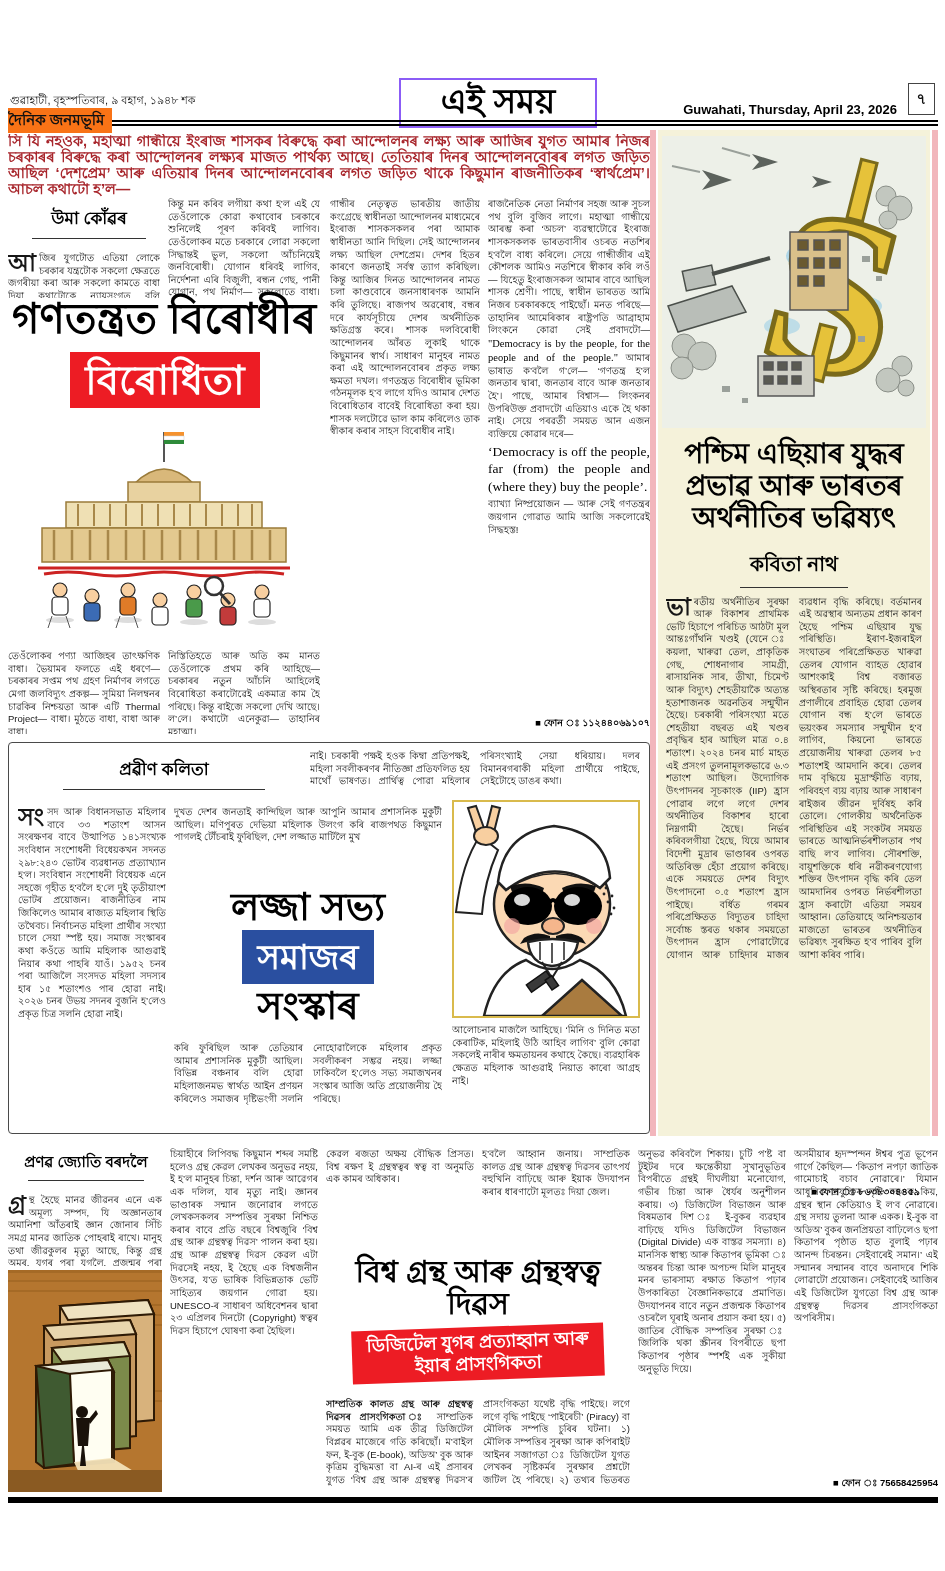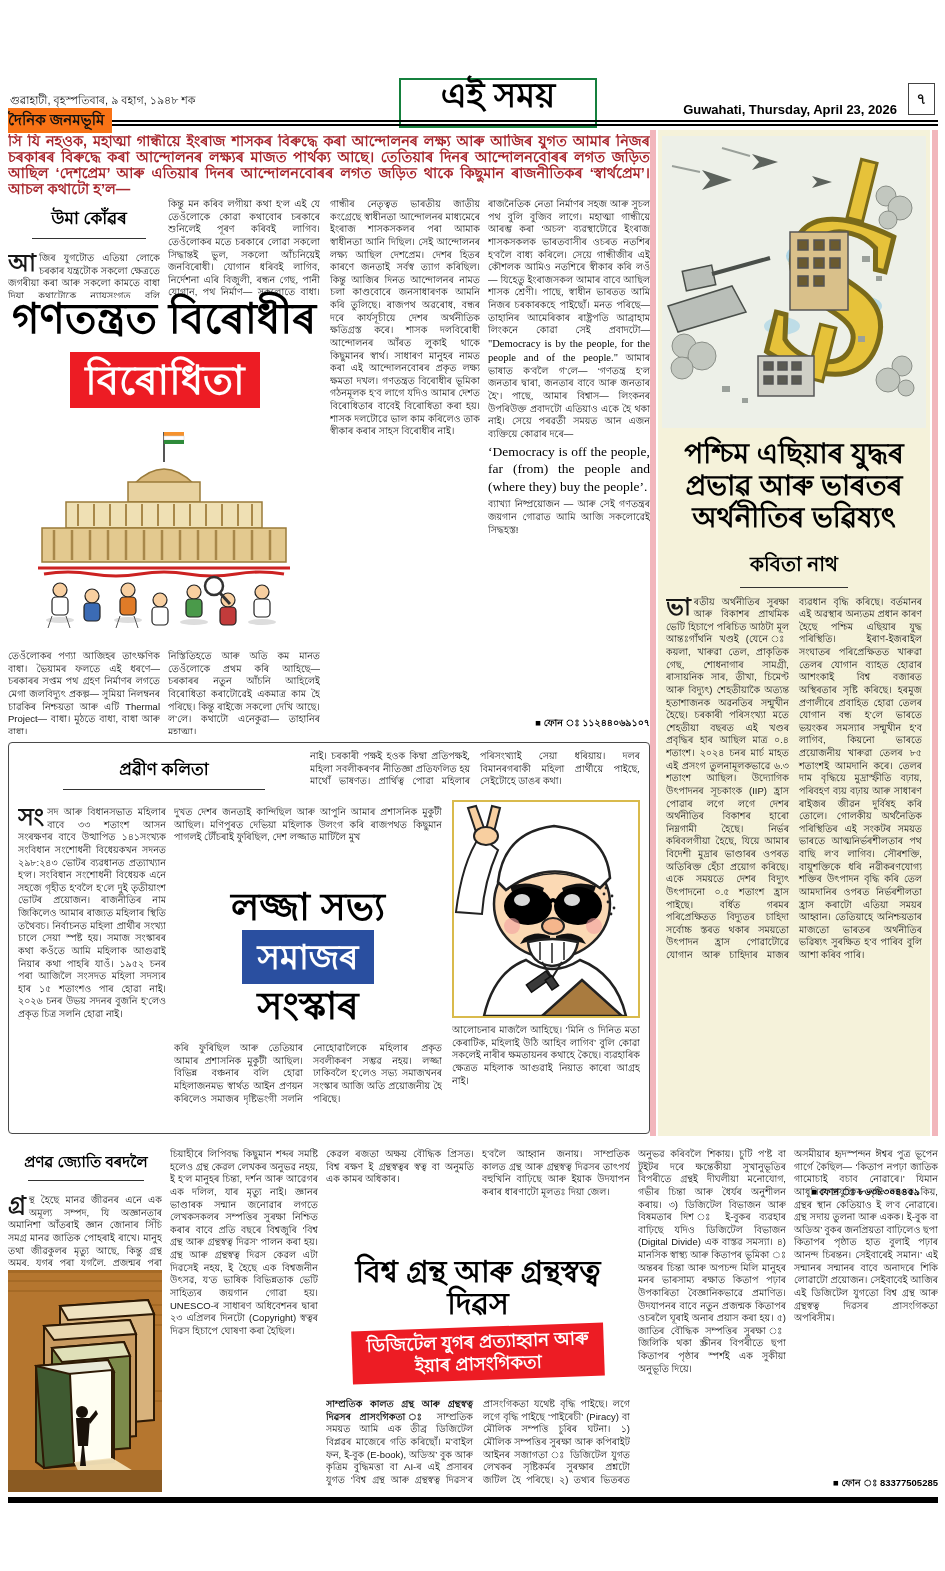--- a/index.html
+++ b/index.html
@@ -28,21 +28,21 @@
   .rule-double { border-top:2.5px solid #000; border-bottom:2px solid #000; height:6px; }
   svg { display:block; }
 </style>
 </head>
 <body>
 
 <div id="page">
 
   <div class="abs" style="left:10px; top:92px; font-size:11px; color:#222;">গুৱাহাটী, বৃহস্পতিবাৰ, ৯ বহাগ, ১৯৪৮ শক</div>
 
-  <div class="abs" style="left:399px; top:78px; width:198px; height:50px; border:2px solid #15803d; display:flex; align-items:flex-end; justify-content:center;">
+  <div class="abs" style="left:399px; top:78px; width:198px; height:50px; border:2px solid #8b5cf6; display:flex; align-items:center; justify-content:center;">
     <div style="font-size:34px; font-weight:bold; color:#000;">এই সময়</div>
   </div>
 
   <div class="abs" style="right:48px; top:102px; font-size:13px; font-weight:bold; color:#000;">Guwahati, Thursday, April 23, 2026</div>
 
   <div class="abs" style="right:10px; top:83px; width:27px; height:32px; border:1.5px solid #444; display:flex; align-items:center; justify-content:center; background:#fff;">
     <span style="font-size:15px; font-weight:bold;">৭</span>
   </div>
 
   <div class="abs rule-double" style="left:8px; top:120px; width:930px;"></div>
@@ -385,17 +385,17 @@
   </div>
 
   <div class="abs body-text cols2" style="left:326px; top:1398px; width:304px; height:94px;">
     <span style="font-weight:bold;">সাম্প্ৰতিক কালত গ্ৰন্থ আৰু গ্ৰন্থস্বত্ব দিৱসৰ প্ৰাসংগিকতা ঃ</span>
     <span>সাম্প্ৰতিক সময়ত আমি এক তীব্ৰ ডিজিটেল বিপ্লৱৰ মাজেৰে গতি কৰিছোঁ। ম’বাইল ফন, ই-বুক (E-book), অডিঅ’ বুক আৰু কৃত্ৰিম বুদ্ধিমত্তা বা AI-ৰ এই প্ৰসাৰৰ যুগত ‘বিশ্ব গ্ৰন্থ আৰু গ্ৰন্থস্বত্ব দিৱস’ৰ প্ৰাসংগিকতা যথেষ্ট বৃদ্ধি পাইছে। লগে লগে বৃদ্ধি পাইছে ‘পাইৰেচী’ (Piracy) বা মৌলিক সম্পত্তি চুৰিৰ ঘটনা। ১) মৌলিক সম্পত্তিৰ সুৰক্ষা আৰু কপিৰাইট আইনৰ সজাগতা ঃ ডিজিটেল যুগত লেখকৰ সৃষ্টিকৰ্মৰ সুৰক্ষাৰ প্ৰশ্নটো জটিল হৈ পৰিছে। ২) তথ্যৰ ভিতৰত পাৰ্থক্য নিৰূপণ ঃ ইণ্টাৰনেটত তথ্য (Information) অপৰিসীম, কিন্তু জ্ঞান (Knowledge) অতিশয় দুৰ্লভ।</span>
   </div>
 
   <div class="abs body-text" style="left:638px; top:1148px; width:148px; height:344px;">অনুভৱ কৰিবলৈ শিকায়। চুটি প’ষ্ট বা টুইটৰ দৰে ক্ষন্তেকীয়া সুখানুভূতিৰ বিপৰীতে গ্ৰন্থই দীঘলীয়া মনোযোগ, গভীৰ চিন্তা আৰু ধৈৰ্যৰ অনুশীলন কৰায়। ৩) ডিজিটেল বিভাজন আৰু বিষমতাৰ দিশ ঃ ই-বুকৰ ব্যৱহাৰ বাঢ়িছে যদিও ডিজিটেল বিভাজন (Digital Divide) এক বাস্তৱ সমস্যা। ৪) মানসিক স্বাস্থ্য আৰু কিতাপৰ ভূমিকা ঃ অন্তৰৰ চিন্তা আৰু অপচন্দ মিলি মানুহৰ মনৰ ভাৰসাম্য ৰক্ষাত কিতাপ পঢ়াৰ উপকাৰিতা বৈজ্ঞানিকভাৱে প্ৰমাণিত। উদযাপনৰ বাবে নতুন প্ৰজন্মক কিতাপৰ ওচৰলৈ ঘূৰাই অনাৰ প্ৰয়াস কৰা হয়। ৫) জাতিৰ বৌদ্ধিক সম্পত্তিৰ সুৰক্ষা ঃ জিলিকি থকা স্ক্ৰীনৰ বিপৰীতে ছপা কিতাপৰ পৃষ্ঠাৰ স্পৰ্শই এক সুকীয়া অনুভূতি দিয়ে।</div>
 
   <div class="abs body-text" style="left:794px; top:1148px; width:144px; height:326px;">অসমীয়াৰ হৃদস্পন্দন ঈশ্বৰ পুত্ৰ ভূপেন গাৰ্গে কৈছিল— ‘কিতাপ নপঢ়া জাতিক গামোচাই বচাব নোৱাৰে।’ যিমান আধুনিক প্ৰযুক্তিৰ সৃষ্টি নহওক কিয়, গ্ৰন্থৰ স্থান কেতিয়াও ই ল’ব নোৱাৰে। গ্ৰন্থ সদায় তুলনা আৰু একক। ই-বুক বা অডিঅ’ বুকৰ জনপ্ৰিয়তা বাঢ়িলেও ছপা কিতাপৰ পৃষ্ঠাত হাত বুলাই পঢ়াৰ আনন্দ চিৰন্তন। সেইবাৰেই সমান।’ এই সন্মানৰ সন্মানৰ বাবে অনাদৰে শিকি লোৱাটো প্ৰয়োজন। সেইবাবেই আজিৰ এই ডিজিটেল যুগতো বিশ্ব গ্ৰন্থ আৰু গ্ৰন্থস্বত্ব দিৱসৰ প্ৰাসংগিকতা অপৰিসীম।</div>
-  <div class="abs phone-line" style="left:794px; top:1476px; width:144px;">■ ফোন ঃ 83377505285</div>
+  <div class="abs phone-line" style="left:794px; top:1476px; width:144px;">■ ফোন ঃ 75658425954</div>
 
   <div class="abs" style="left:8px; top:1497px; width:930px; height:6px; background:#000;"></div>
 
 </div>
 
 </body></html>

